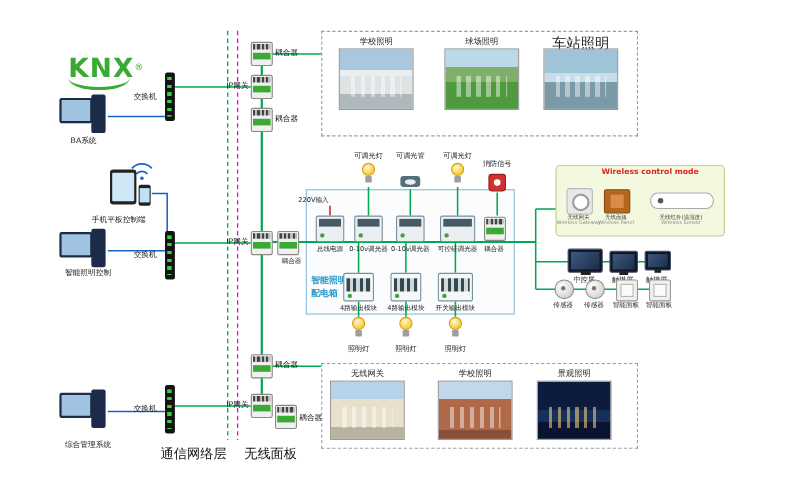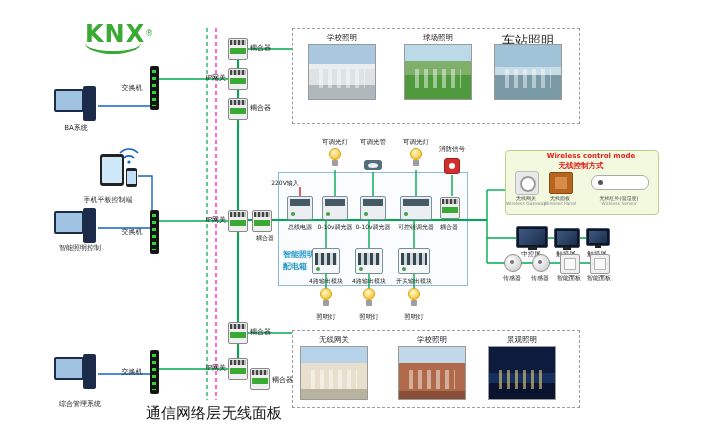--- a/index.html
+++ b/index.html
@@ -2,31 +2,31 @@
 <html><head>
 <meta charset="utf-8">
 <style>
   html,body{margin:0;padding:0;background:#fff;}
   .canvas{position:relative;width:715px;height:443px;background:#ffffff;
           font-family:"DejaVu Sans",sans-serif;overflow:hidden;}
 
   
   .lb{position:absolute;font-size:7px;line-height:1.2;color:#222;text-align:center;
       white-space:nowrap;z-index:3;}
-  .layer-lb{position:absolute;font-size:15px;color:#111;z-index:3;white-space:nowrap;}
+  .layer-lb{position:absolute;font-size:12px;color:#111;z-index:3;white-space:nowrap;}
 
   
   .dashed-box{position:absolute;border:1px dashed #9e9e9e;z-index:1;}
   .cabinet-box{position:absolute;border:1px solid #8bbbdd;background:rgba(235,245,252,.25);z-index:1;}
   .wireless-box{position:absolute;background:#f3f9de;border:1px solid #bcd08e;border-radius:4px;z-index:1;}
 
   .wires{position:absolute;left:0;top:0;z-index:2;pointer-events:none;}
 
   
-  .knx-logo{position:absolute;left:62px;top:20px;width:72px;height:44px;z-index:3;margin-left:23px;}
+  .knx-logo{position:absolute;left:62px;top:48px;width:72px;height:44px;z-index:3;}
   .knx-text{font-size:24px;font-weight:bold;color:#3aaa35;letter-spacing:1px;}
   .knx-reg{font-size:8px;color:#3aaa35;vertical-align:super;}
   .knx-swoosh{width:56px;height:8px;border-bottom:3px solid #3aaa35;
               border-radius:0 0 50% 50%/0 0 100% 100%;margin-top:-5px;}
 
   
   .pc{position:absolute;width:44px;height:38px;z-index:3;}
   .pc::before{content:"";position:absolute;left:0;top:3px;width:26px;height:19px;
               background:#9fc3e0;border:2px solid #1c2b4a;border-radius:2px;}
   .pc::after{content:"";position:absolute;right:2px;top:0;width:13px;height:35px;
@@ -258,21 +258,20 @@
   <div class="alarm" style="left:444px;top:158px"></div>
 
   <div class="bulb" style="left:320px;top:288px"></div>
   <div class="bulb" style="left:363px;top:288px"></div>
   <div class="bulb" style="left:408px;top:288px"></div>
   <div class="lb" style="left:308px;top:314px;width:36px;font-size:6.5px">照明灯</div>
   <div class="lb" style="left:351px;top:314px;width:36px;font-size:6.5px">照明灯</div>
   <div class="lb" style="left:396px;top:314px;width:36px;font-size:6.5px">照明灯</div>
 
   <div class="lb" style="left:505px;top:152px;width:172px;font-size:7px;font-weight:bold;color:#e02020">Wireless control mode</div>
-  <div class="lb" style="left:505px;top:161px;width:152px;font-size:7.5px;font-weight:bold;color:#e02020">无线控制方式</div>
 
   <div class="wgw" style="left:515px;top:171px"></div>
   <div class="lb" style="left:503px;top:195px;width:46px;font-size:5px;color:#444">无线网关</div>
   <div class="lb" style="left:503px;top:201px;width:46px;font-size:4.5px;color:#888">Wireless Gateway</div>
 
   <div class="wpanel" style="left:549px;top:172px"></div>
   <div class="lb" style="left:540px;top:195px;width:40px;font-size:5px;color:#444">无线面板</div>
   <div class="lb" style="left:540px;top:201px;width:40px;font-size:4.5px;color:#888">Wireless Panel</div>
 
   <div class="wsensor" style="left:591px;top:175px"></div>

